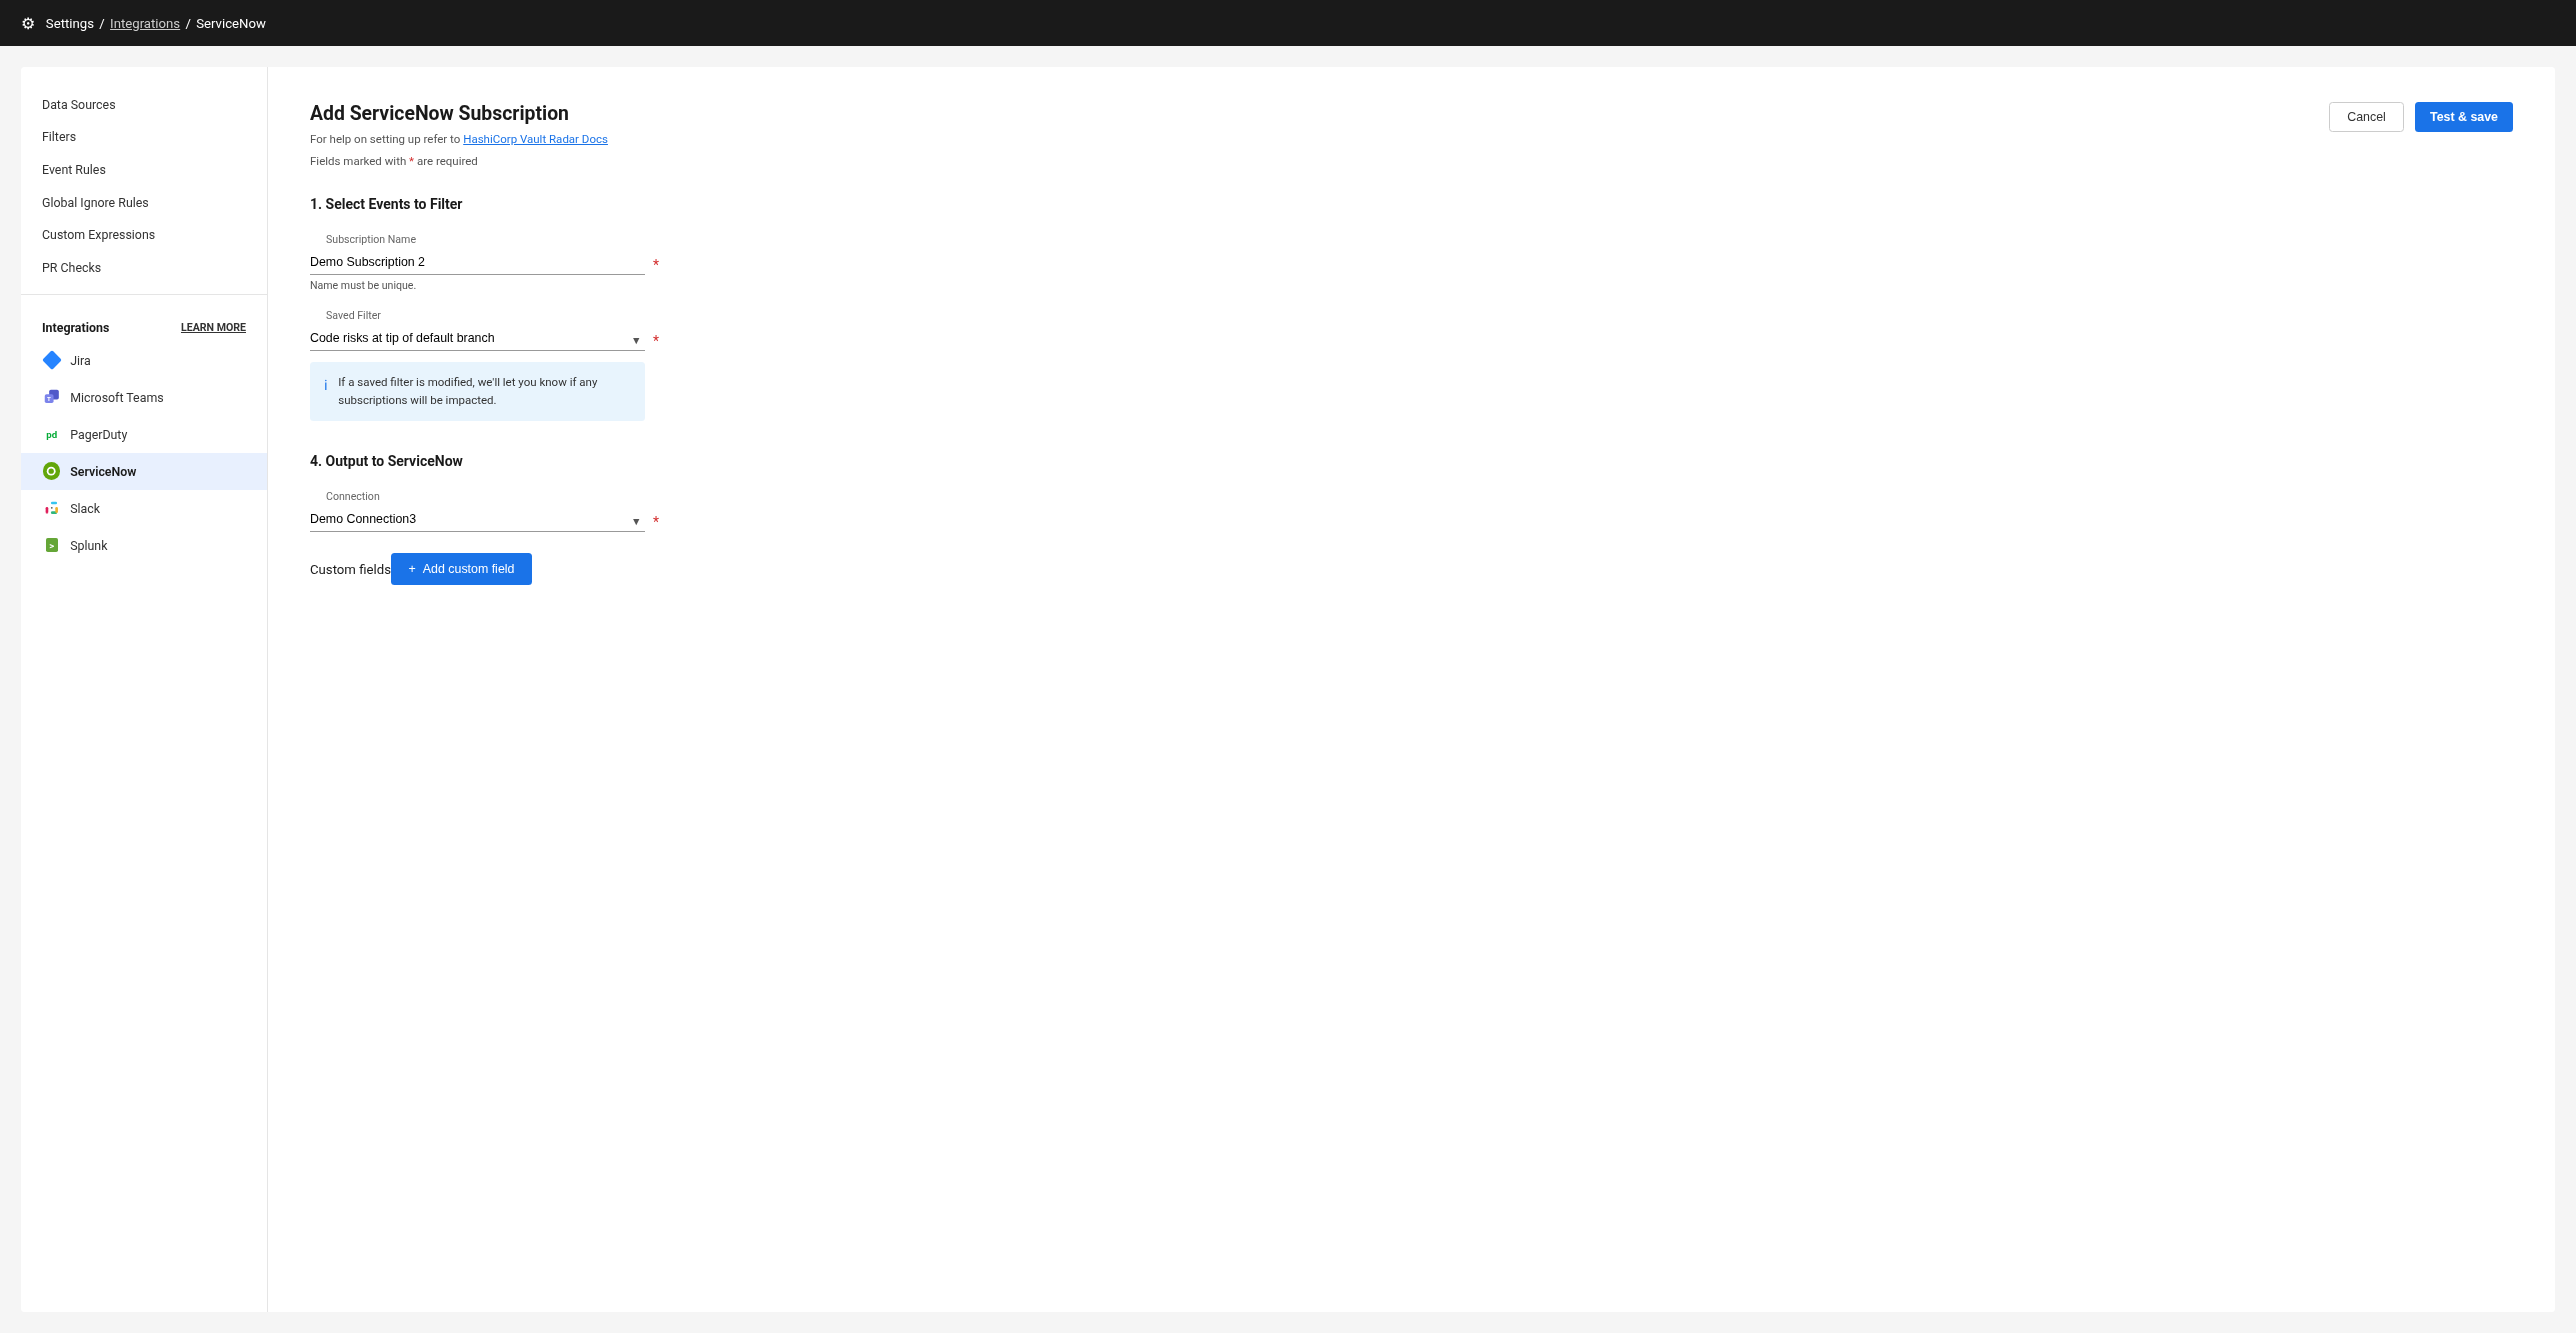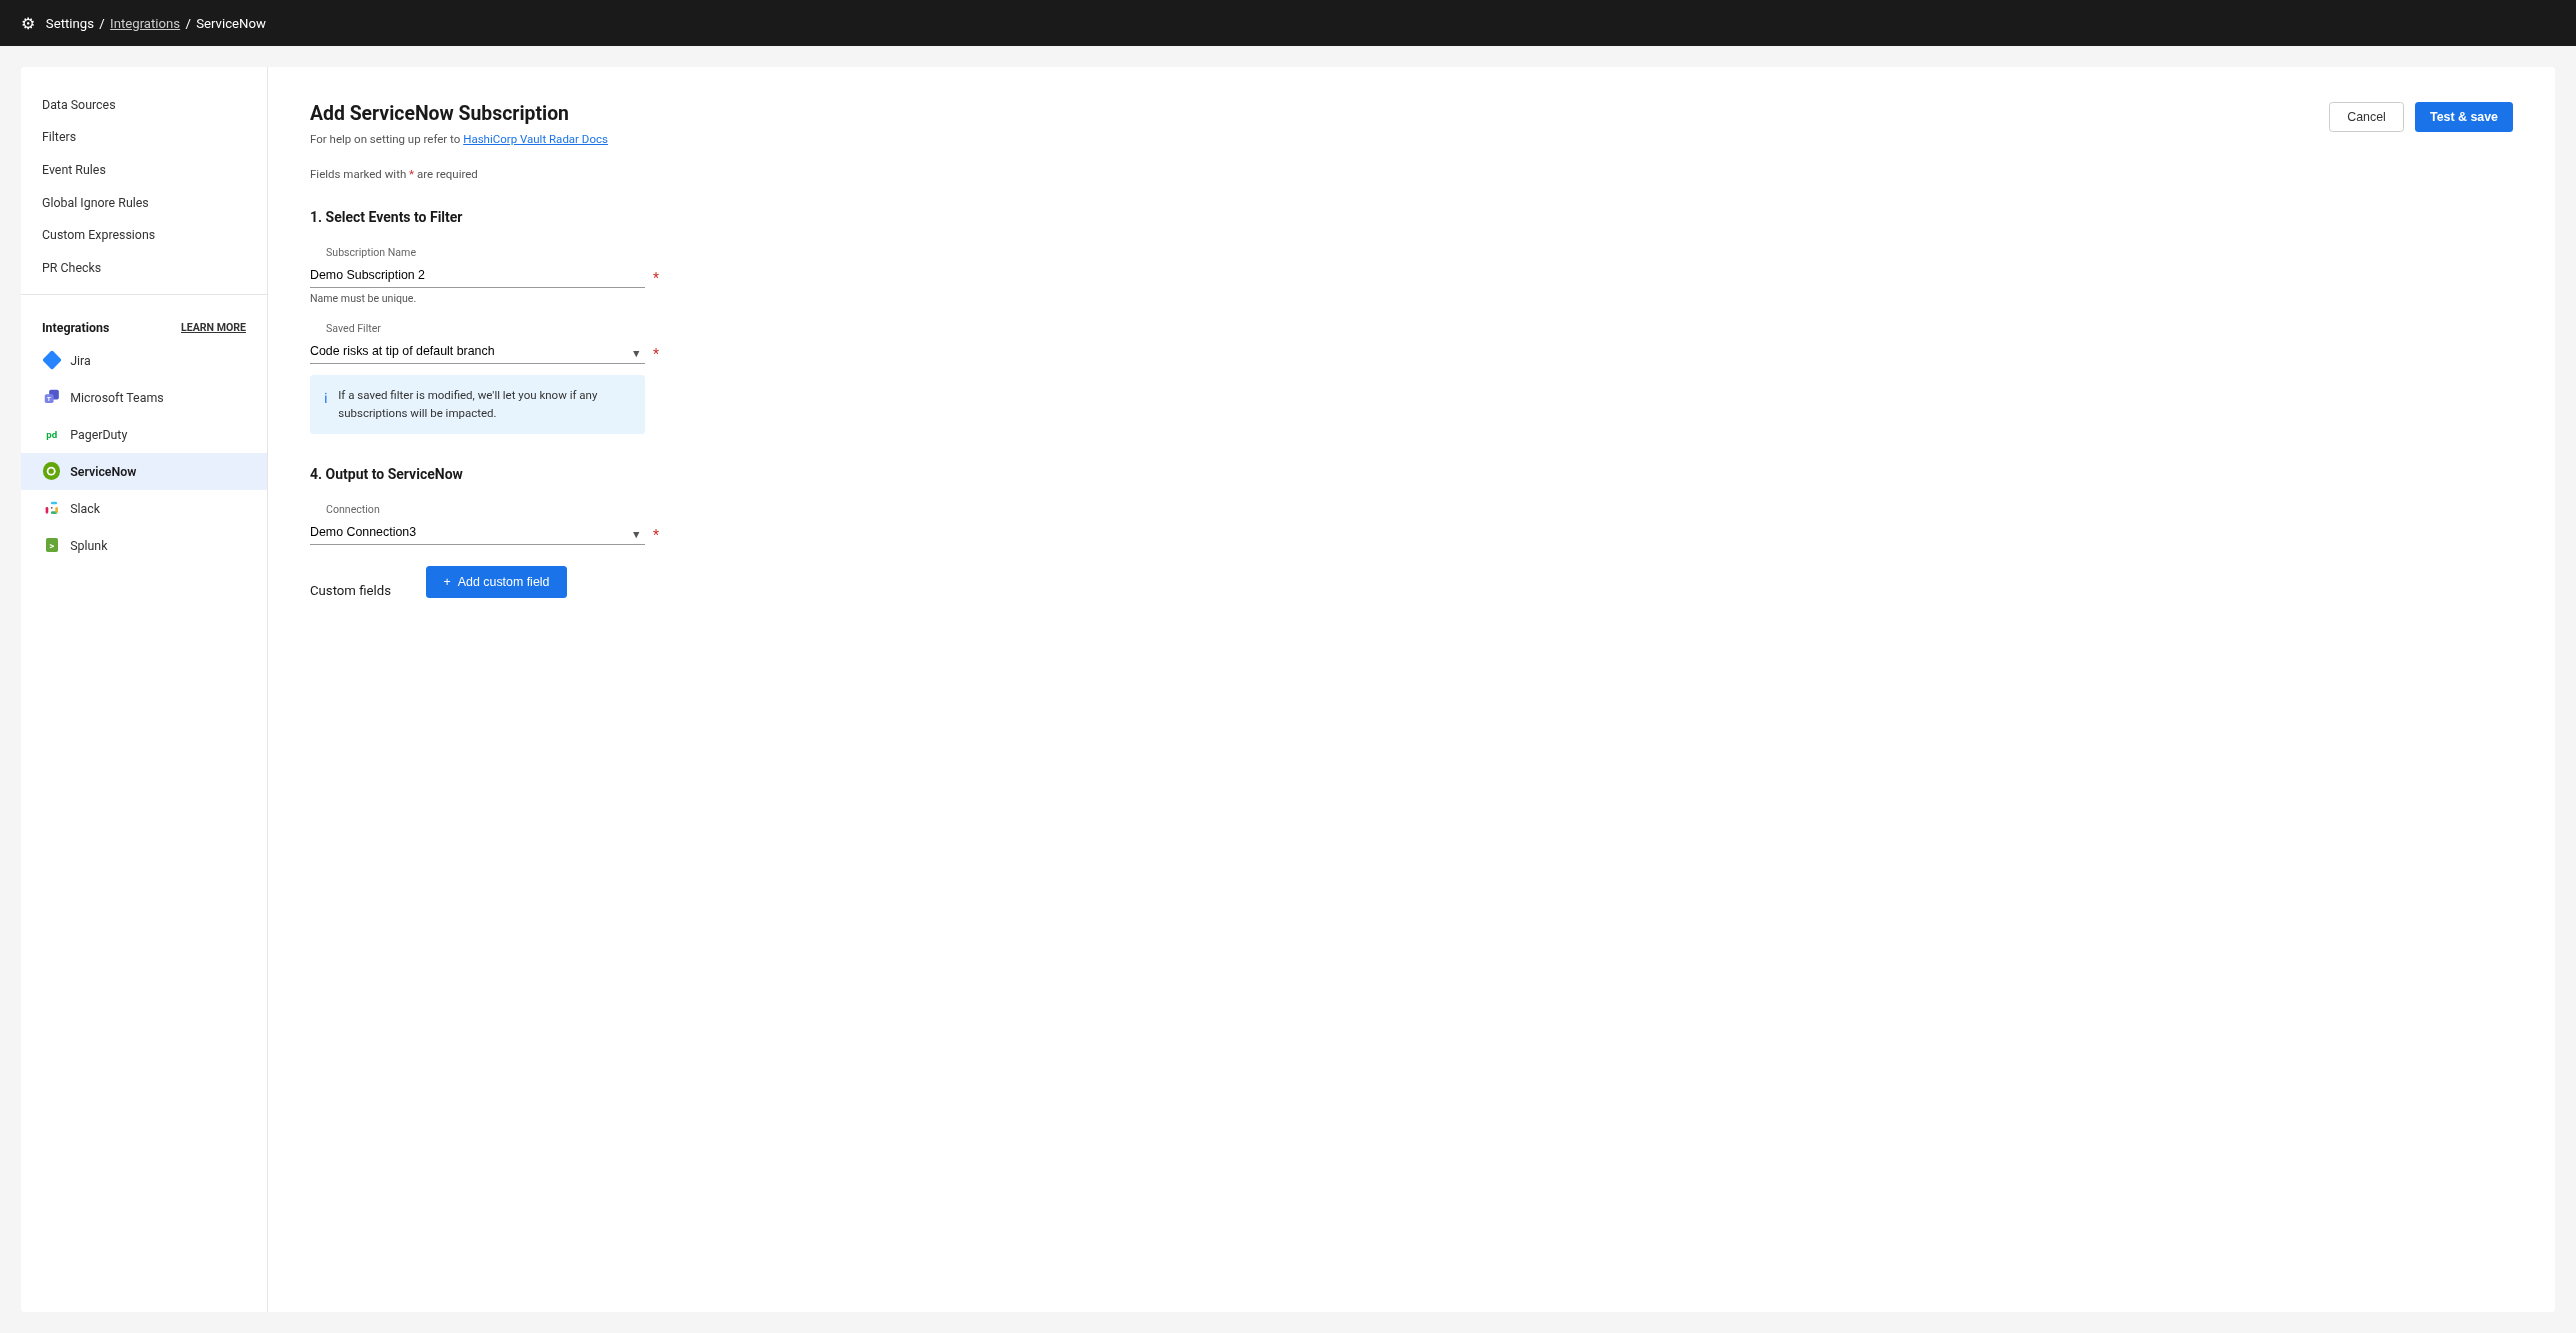--- a/index.html
+++ b/index.html
@@ -129,21 +129,21 @@
     }
     .page-title {
       font-size: 19.4px;
       font-weight: 700;
       color: #1a1a1a;
       margin-bottom: 7px;
     }
     .page-subtitle {
       font-size: 11.5px;
       color: #555;
-      margin-bottom: 21px;
+      margin-bottom: 8px;
     }
     .page-subtitle a {
       color: #1a73e8;
       text-decoration: underline;
     }
     .page-required-note {
       font-size: 11.5px;
       color: #555;
     }
     .required-star {
@@ -273,22 +273,21 @@
     }
     .info-text {
       font-size: 11.5px;
       color: #333;
       line-height: 1.5;
     }
 
     
     .custom-fields-row {
       display: flex;
-      align-items: flex-end;
-      gap: 35px;
+      align-items: center;
       margin-top: 21px;
     }
     .custom-fields-label {
       font-size: 13.2px;
       color: #1a1a1a;
     }
     .btn-add-custom-field {
       padding: 8.8px 17.6px;
       background: #1a73e8;
       color: #fff;

